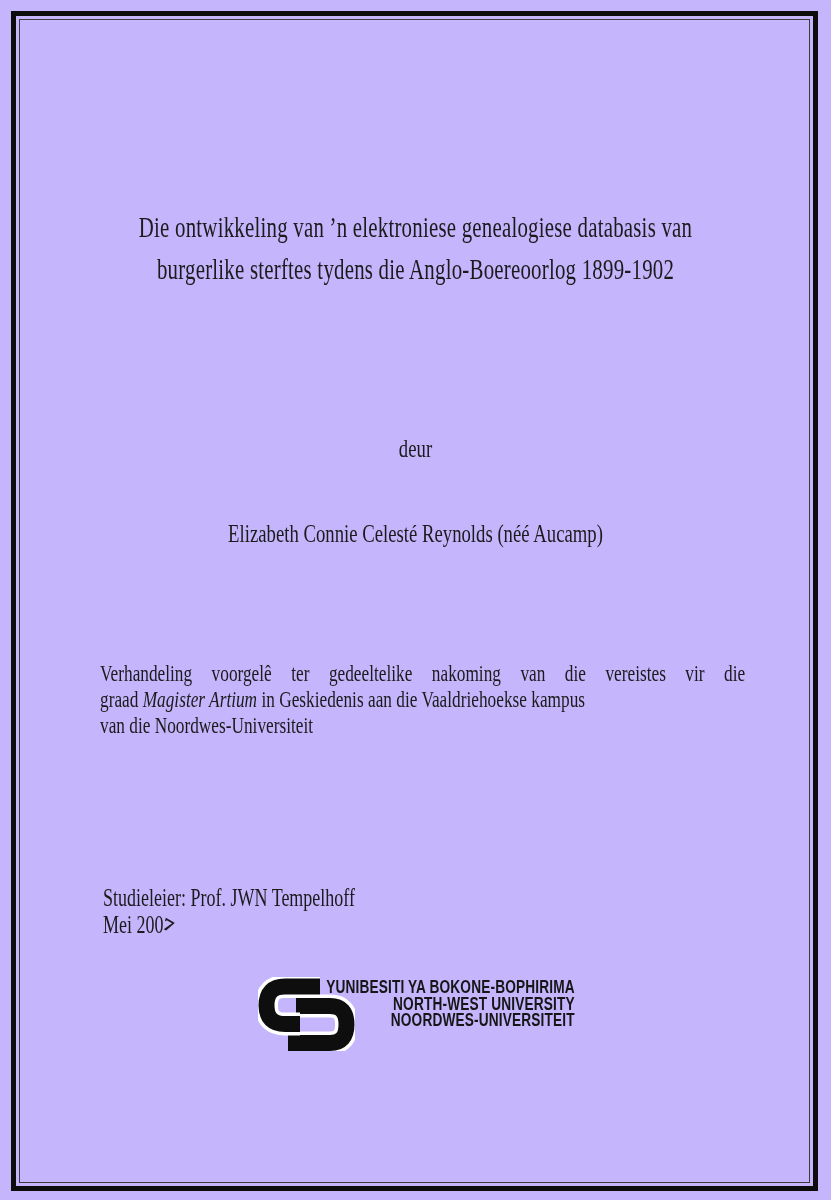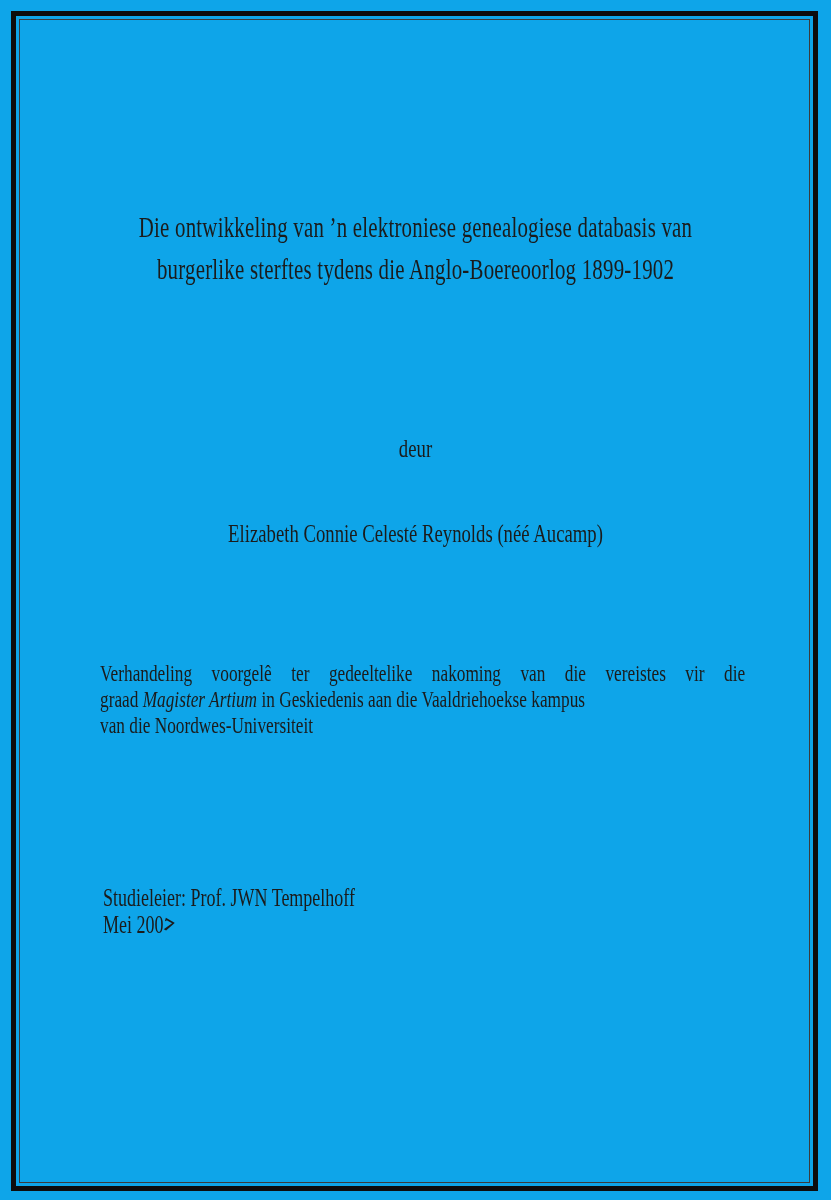--- a/index.html
+++ b/index.html
@@ -1,20 +1,20 @@
 <!DOCTYPE html>
 <html><head>
 <meta charset="utf-8">
 <style>
   html,body{margin:0;padding:0;background:#e8e8e8;}
   .page{
     position:relative;
     width:831px;height:1200px;
     margin:0 auto;
-    background:#0ea5e9;
+    background:#c4b5fd;
     overflow:hidden;
     font-family:"Liberation Serif","DejaVu Serif",serif;
     color:#1b1b1b;
   }
   
   .frame-outer{
     position:absolute;
     left:11px;top:11px;right:13px;bottom:9px;
     border:5px solid #0d0d0d;
     pointer-events:none;
@@ -98,14 +98,29 @@
     <div class="decl-l1">Verhandeling voorgelê ter gedeeltelike nakoming van die vereistes vir die</div>
     <div class="decl-l2"><span>graad </span><span class="ital">Magister Artium</span><span> in Geskiedenis aan die Vaaldriehoekse kampus</span></div>
     <div class="decl-l3">van die Noordwes-Universiteit</div>
   </div>
 
   <div class="super">
     <div>Studieleier: Prof. JWN Tempelhoff</div>
     <div><span>Mei 200</span><span class="odd7">7</span></div>
   </div>
 
+  <div class="logo">
+    <svg width="97" height="74" viewBox="0 0 97 74" xmlns="http://www.w3.org/2000/svg">
+
+      <path d="M 38 29 L 72 29 Q 88.5 29 88.5 47.5 Q 88.5 66 72 66 L 30 66" fill="none" stroke="#ffffff" stroke-width="23"></path>
+      <path d="M 38 29 L 72 29 Q 88.5 29 88.5 47.5 Q 88.5 66 72 66 L 30 66" fill="none" stroke="#0e0e0e" stroke-width="16"></path>
+
+      <path d="M 62 9.5 L 27 9.5 Q 8.5 9.5 8.5 28.5 Q 8.5 47 27 47 L 42 47" fill="none" stroke="#ffffff" stroke-width="23"></path>
+      <path d="M 62 9.5 L 27 9.5 Q 8.5 9.5 8.5 28.5 Q 8.5 47 27 47 L 42 47" fill="none" stroke="#0e0e0e" stroke-width="16"></path>
+    </svg>
+    <div class="logo-text">
+      <div>YUNIBESITI YA BOKONE-BOPHIRIMA</div>
+      <div>NORTH-WEST UNIVERSITY</div>
+      <div>NOORDWES-UNIVERSITEIT</div>
+    </div>
+  </div>
 
 </div>
 
 </body></html>

